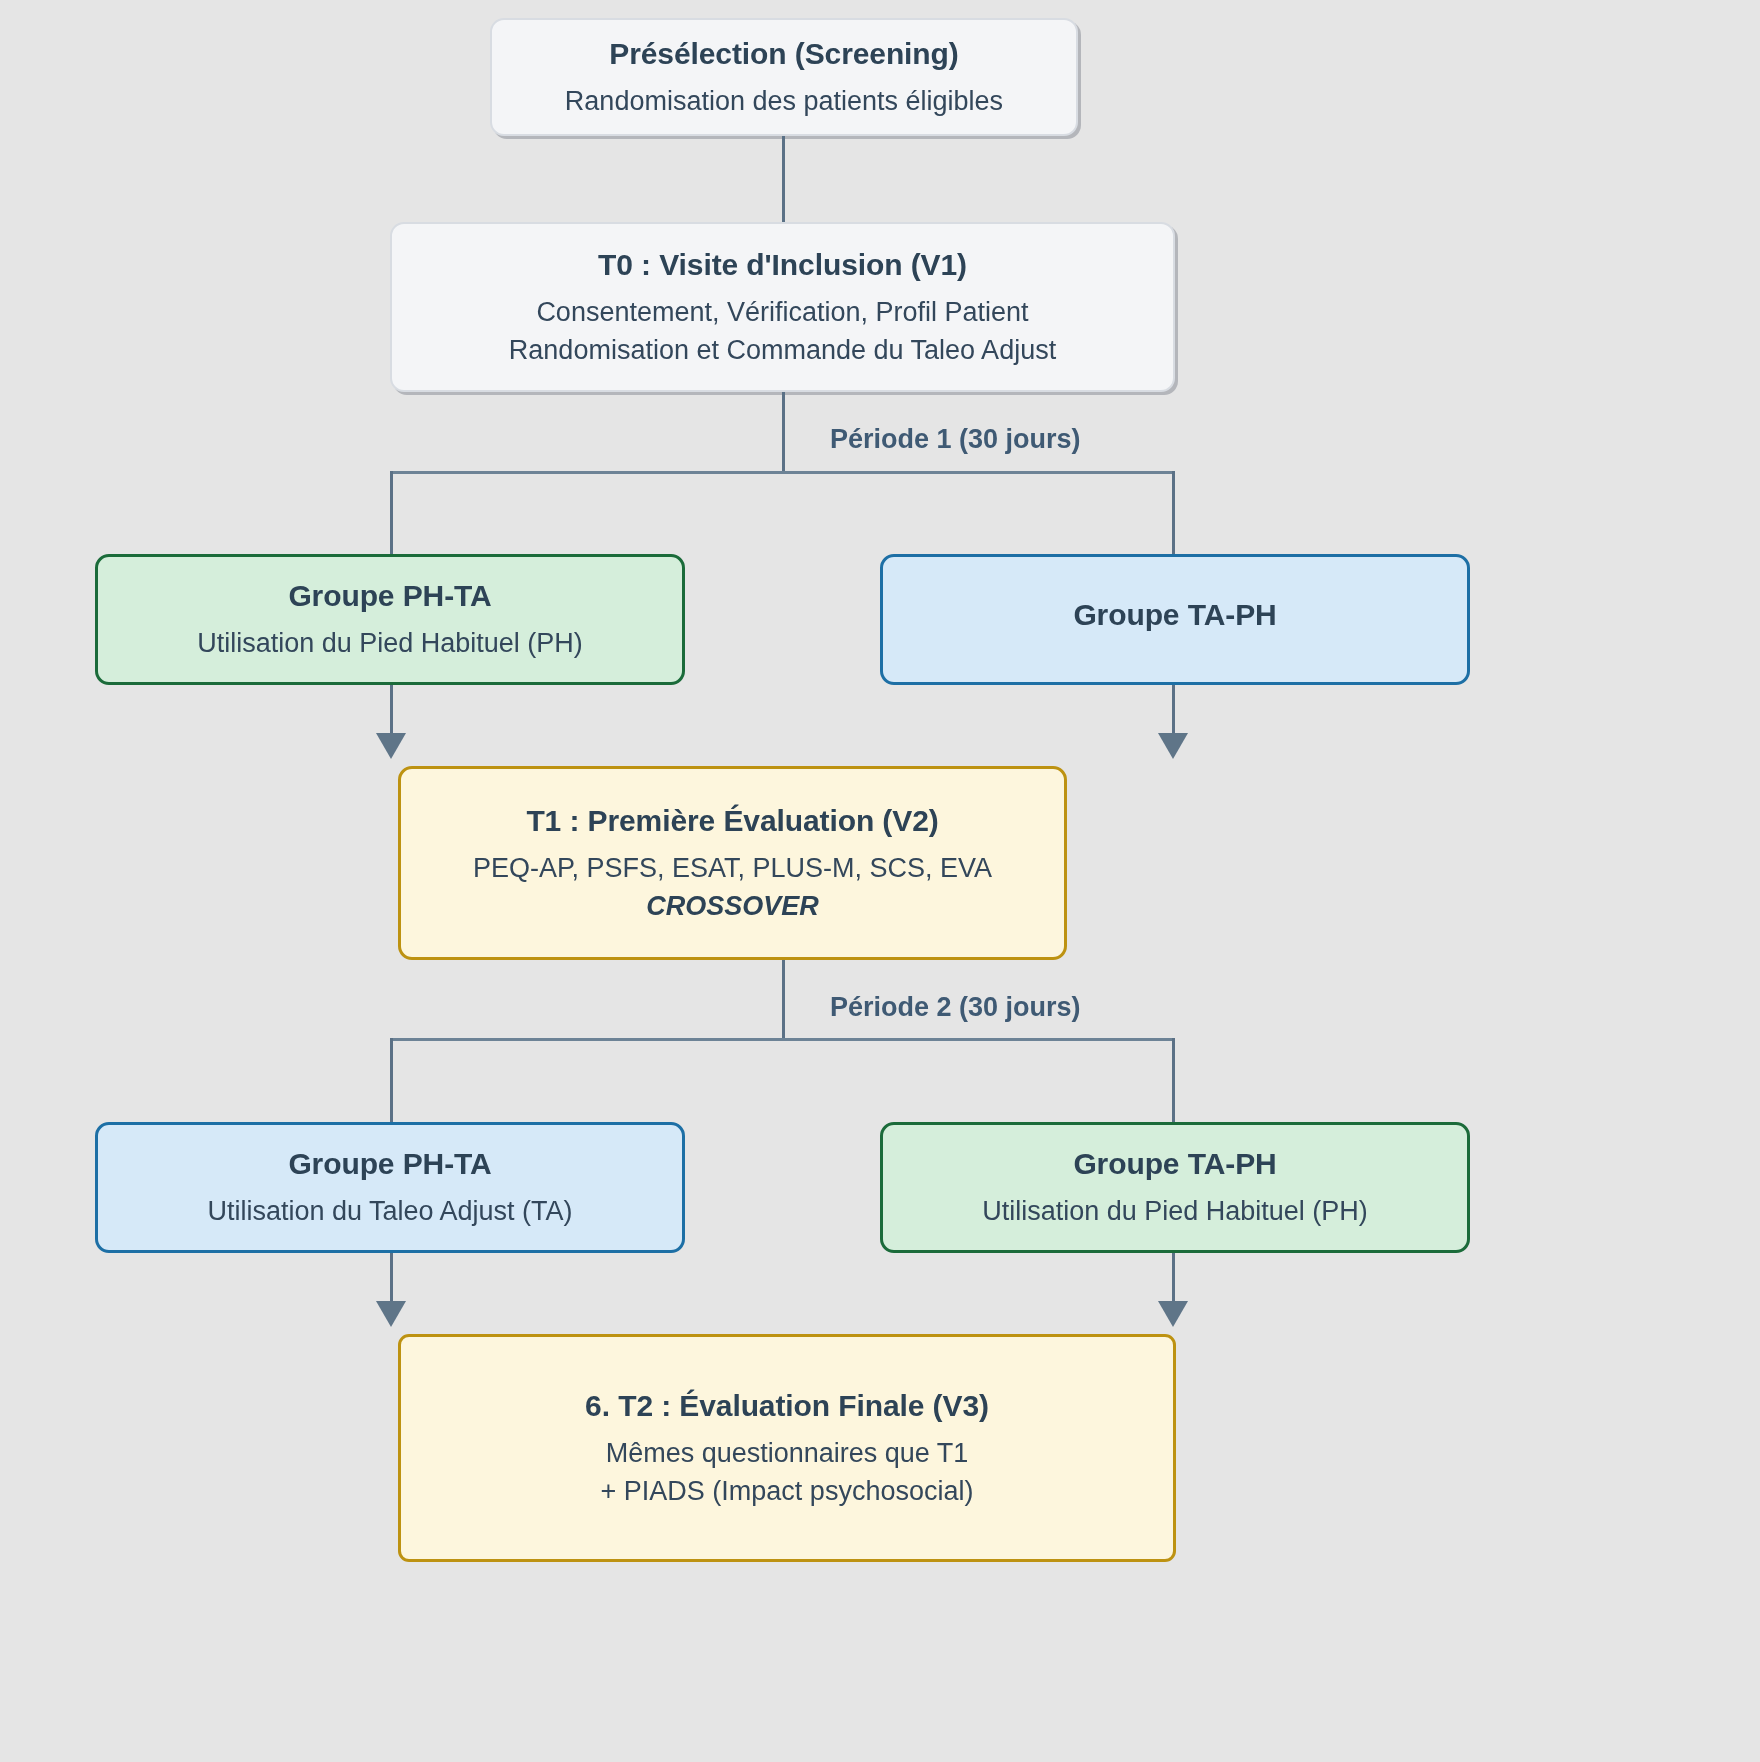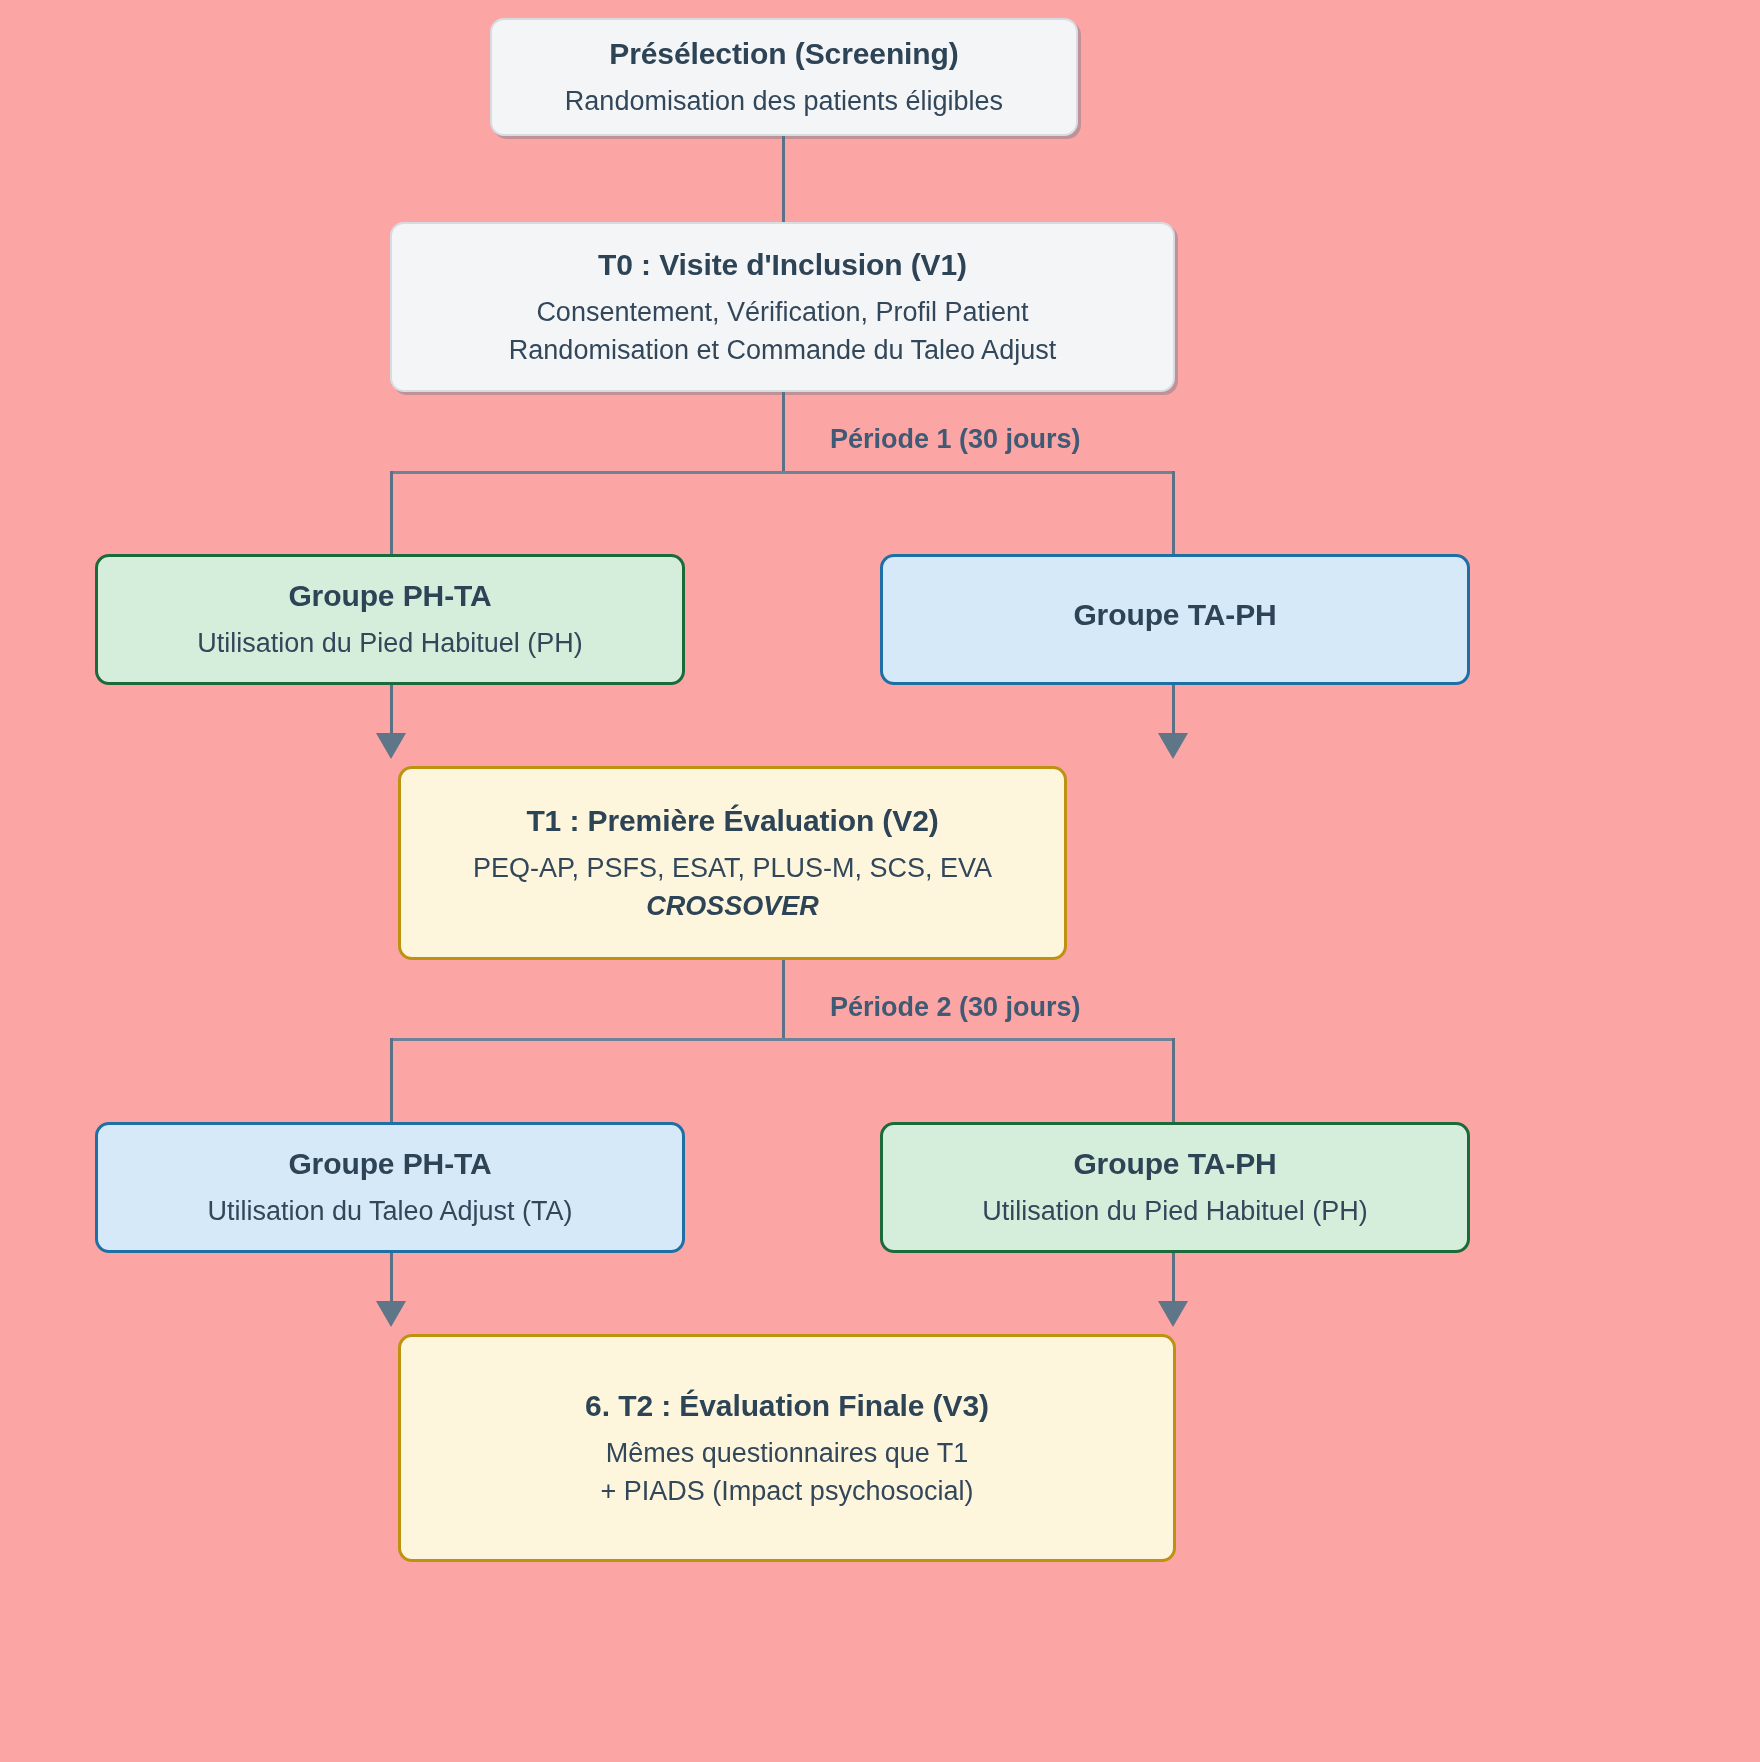--- a/index.html
+++ b/index.html
@@ -7,21 +7,21 @@
     padding: 0;
     background: #000000;
   }
   body {
     font-family: "Liberation Sans", sans-serif;
   }
   #canvas {
     position: relative;
     width: 1760px;
     height: 1762px;
-    background: #fca5a5;
+    background: #e5e5e5;
     overflow: hidden;
   }
 
   
   .node {
     position: absolute;
     box-sizing: border-box;
     border-radius: 14px;
     display: flex;
     flex-direction: column;
@@ -163,19 +163,19 @@
     <div class="title">Groupe TA-PH</div>
     <div class="line">Utilisation du Pied Habituel (PH)</div>
   </div>
 
   <div class="vline" style="left:390px; top:1253px; height:54px;"></div>
   <div class="arrowhead" style="left:376px; top:1301px;"></div>
 
   <div class="vline" style="left:1172px; top:1253px; height:54px;"></div>
   <div class="arrowhead" style="left:1158px; top:1301px;"></div>
 
-  <div class="node yellow" style="left:398px; top:1334px; width:778px; height:228px;">
+  <div class="node yellow" style="left:398px; top:1334px; width:778px; height:228px;border-radius:11px;">
     <div class="title">6. T2 : Évaluation Finale (V3)</div>
     <div class="line">Mêmes questionnaires que T1</div>
     <div class="line">+ PIADS (Impact psychosocial)</div>
   </div>
 
 </div>
 
 </body></html>

